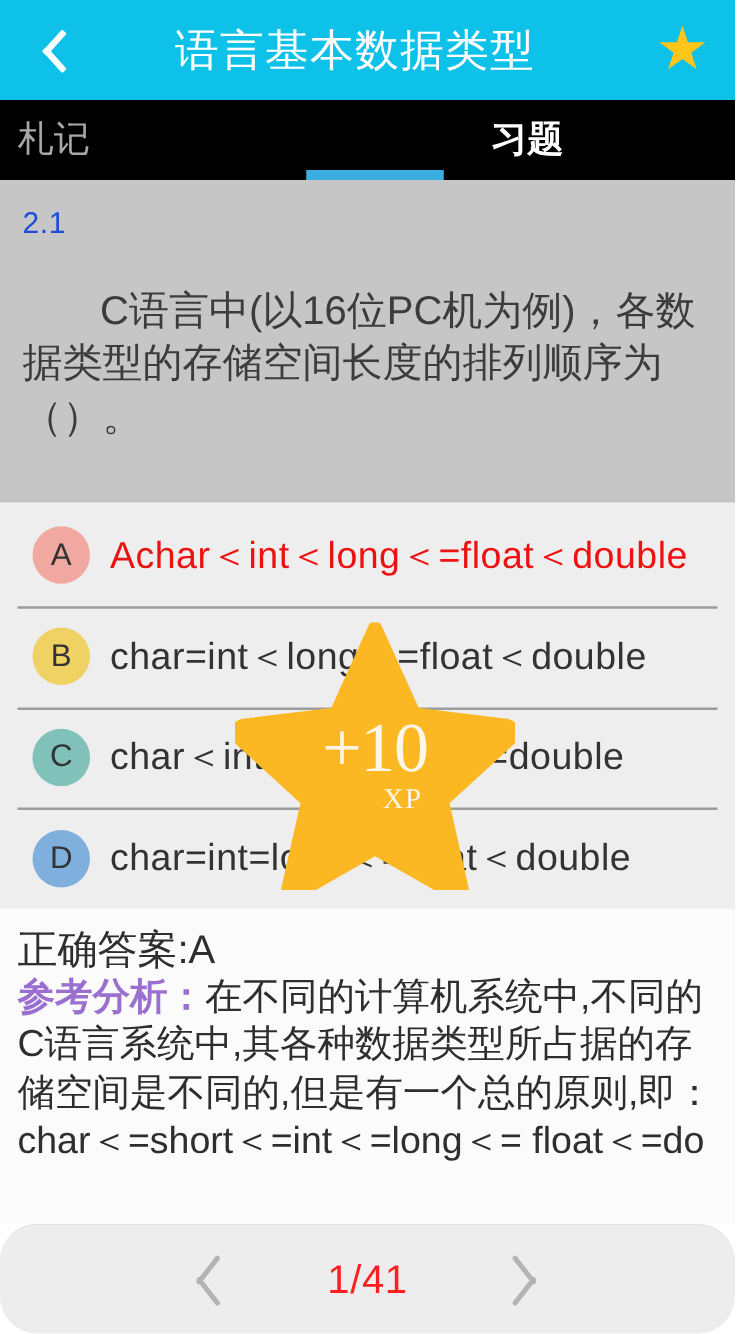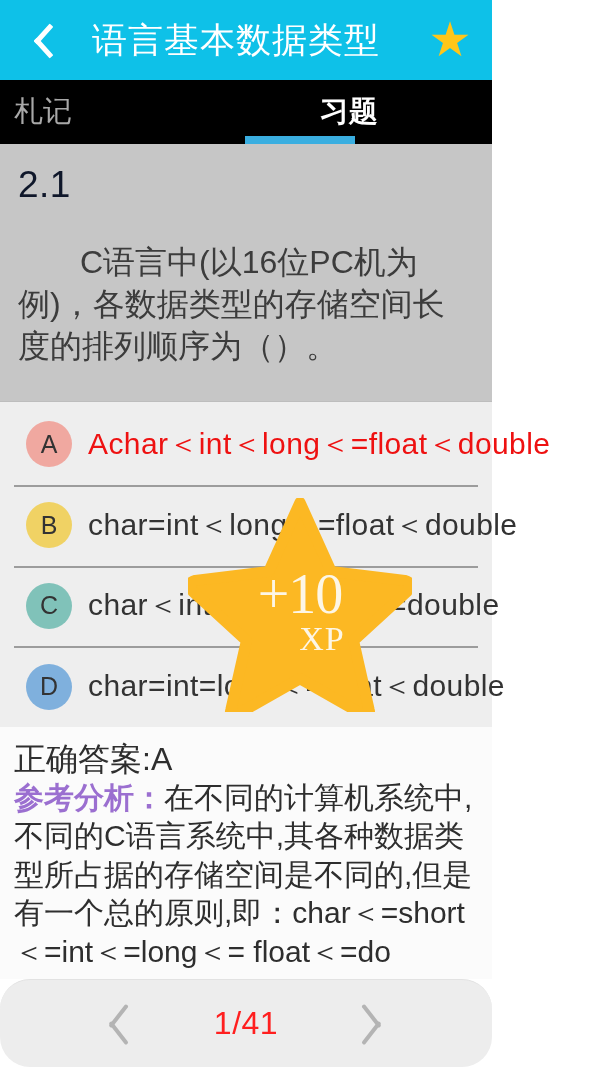--- a/index.html
+++ b/index.html
@@ -1,21 +1,21 @@
 <!DOCTYPE html>
 <html><head>
 <meta charset="utf-8">
 <style>
   * { margin:0; padding:0; box-sizing:border-box; }
   html, body {
     width:600px; height:1067px;
     font-family:"Liberation Sans", "DejaVu Sans", sans-serif;
     background:#ffffff; overflow:hidden;
   }
-  #app { position:relative; width:492px; height:1067px; display:flex; flex-direction:column; }
+  #app { position:relative; width:588px; height:1067px; display:flex; flex-direction:column; }
 
   
   .header {
     height:80px; background:#0ec1e8; flex:0 0 80px;
     display:flex; align-items:center; position:relative;
   }
   .back-btn {
     width:74px; height:80px; display:flex; align-items:center; justify-content:center;
     cursor:pointer;
   }
@@ -54,21 +54,21 @@
   .tab-underline {
     position:absolute; bottom:0; left:245px; width:110px; height:8px; background:#3aaee0;
   }
 
   
   .question-pane {
     flex:0 0 258px; background:#c6c6c6; padding:22px 18px 0 18px;
     border-bottom:1px solid #bdbdbd;
   }
   .q-number {
-    color:#0f172a; font-size:37px; line-height:1.05; margin-bottom:36px;
+    color:#1d4ed8; font-size:24px; line-height:1.05; margin-bottom:36px;
     letter-spacing:0.5px;
   }
   .q-text {
     color:#3c3c3c; font-size:32px; line-height:1.32;
     text-indent:62px; letter-spacing:0px;
   }
 
   
   .options {
     flex:0 0 325px; background:#eeeeee; position:relative;
@@ -95,21 +95,21 @@
     position:absolute; left:188px; top:498px; width:224px; height:214px;
     pointer-events:none; z-index:40;
   }
   .xp-star svg { display:block; width:100%; height:100%; }
   .xp-label {
     position:absolute; inset:0; display:flex; flex-direction:column;
     align-items:center; justify-content:center; padding-top:14px;
     color:#fdf6e6; font-family:"Liberation Serif", "DejaVu Serif", serif;
   }
   .xp-amount { font-size:56px; line-height:0.95; letter-spacing:-1px; }
-  .xp-unit   { font-size:34px; line-height:1.05; letter-spacing:1px;margin-left:44px; }
+  .xp-unit   { font-size:23px; line-height:1.05; letter-spacing:1px;margin-left:44px; }
 
   
   .answer-pane {
     flex:1 1 auto; background:#fbfbfb; padding:12px 14px 0 14px; overflow:hidden;
   }
   .answer-line { font-size:32px; color:#2e2e2e; line-height:1.25; margin-bottom:0; }
   .analysis { font-size:30px; color:#2e2e2e; line-height:1.28; }
   .analysis-label { color:#9b6fd0; font-weight:bold; }
 
   

